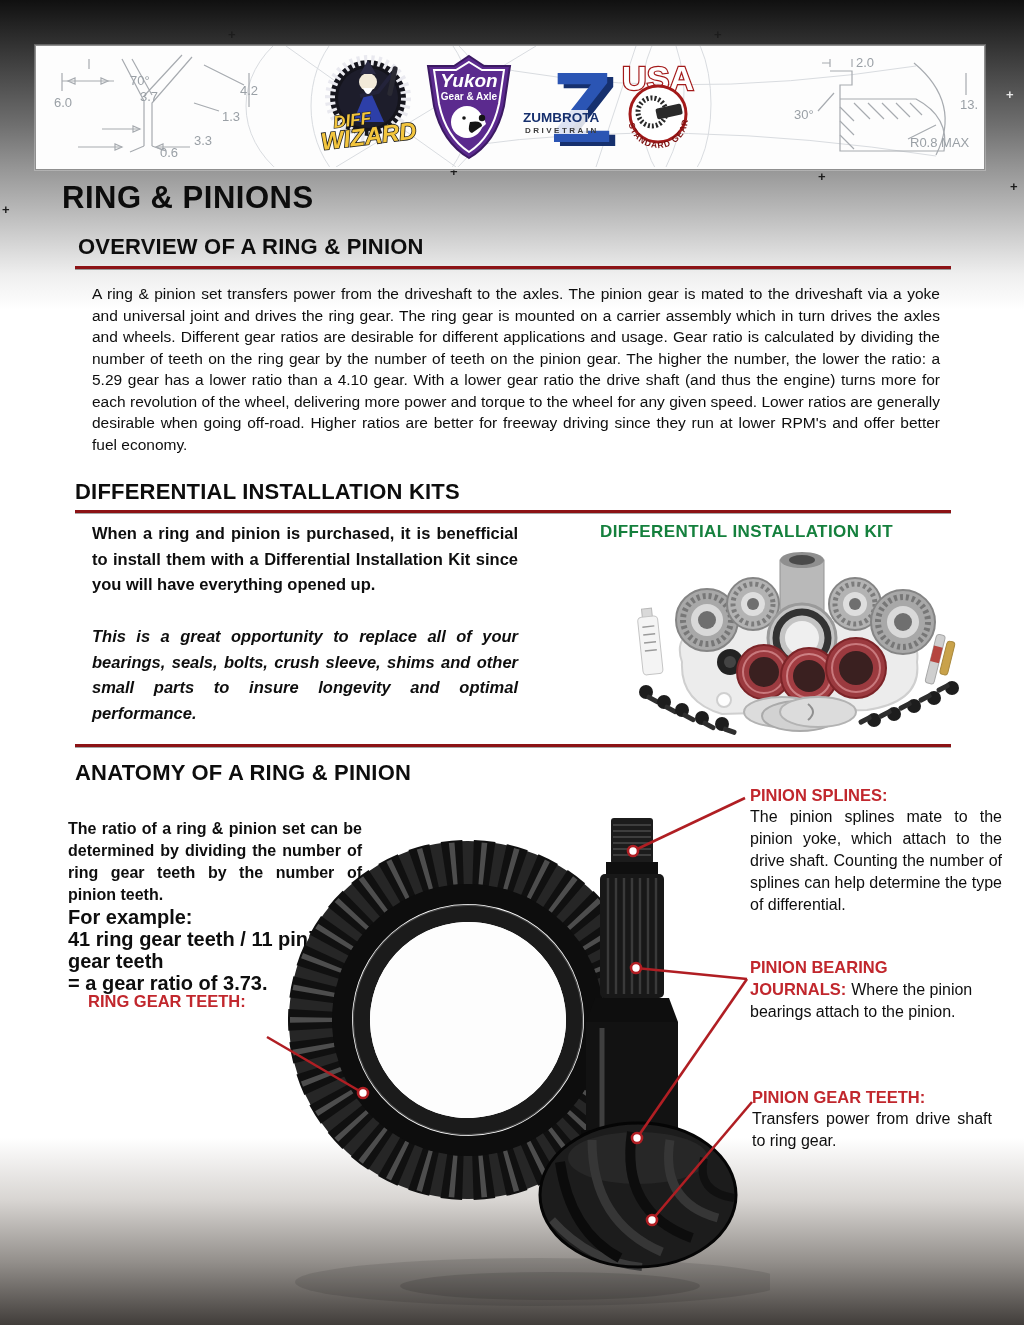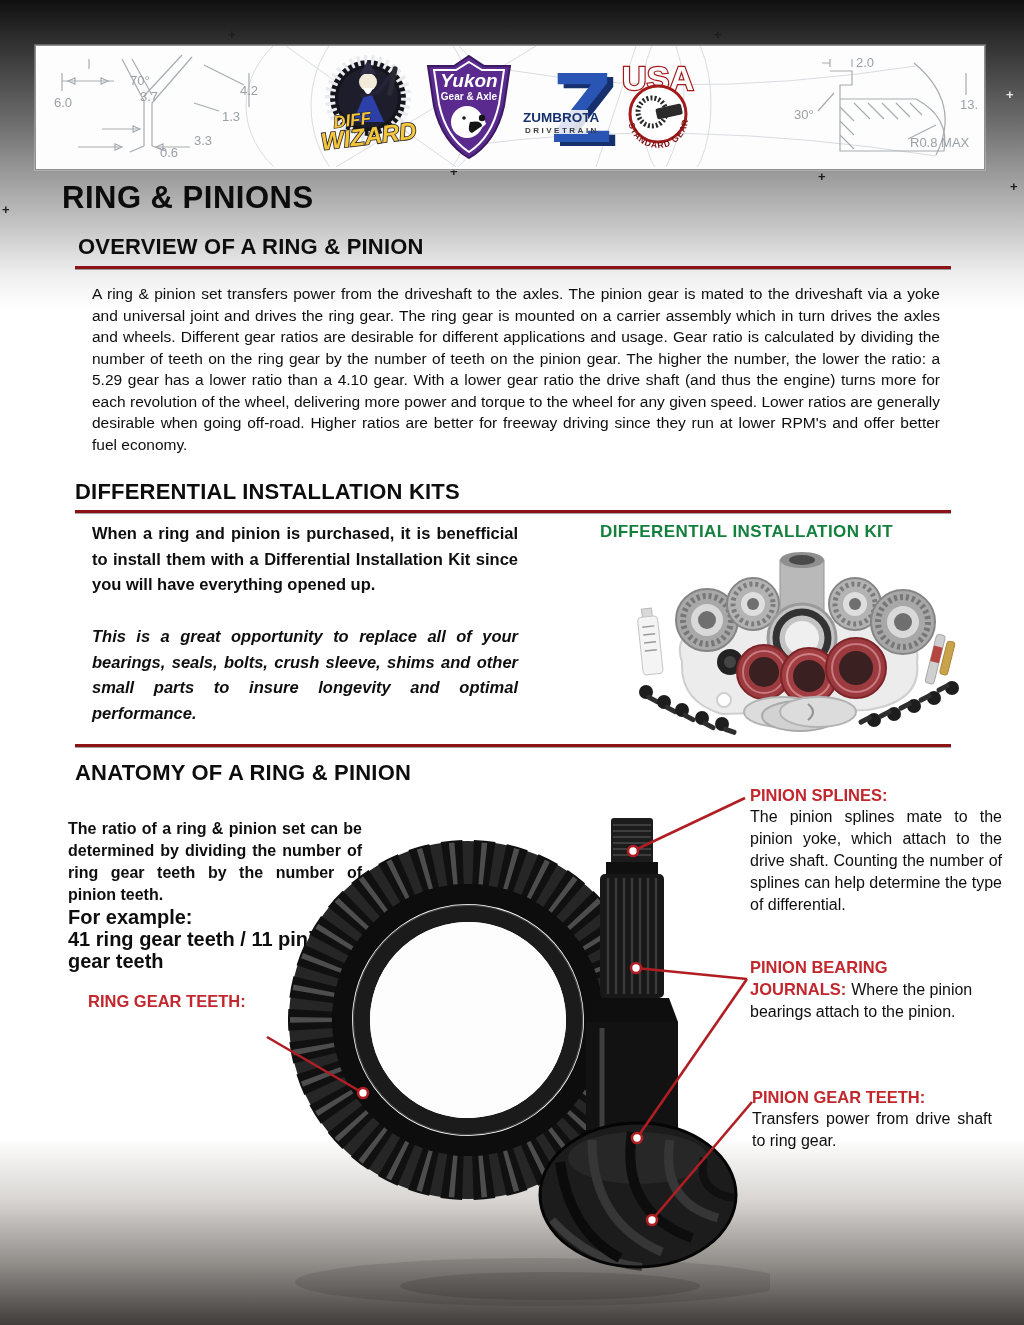--- a/index.html
+++ b/index.html
@@ -230,20 +230,21 @@
   </g>
 </svg>
 
 <div class="abs rule" style="left:75px;top:744px;width:876px;"></div>
 <div class="abs h2" style="left:75px;top:760px;">ANATOMY OF A RING &amp; PINION</div>
 
 <div class="abs" style="left:68px;top:806px;width:294px;margin-top:12px;">
   <div class="intro-text">The ratio of a ring &amp; pinion set can be determined by dividing the number of ring gear teeth by the number of pinion teeth.</div>
   <div class="intro-line">For example:</div>
   <div class="intro-line">41 ring gear teeth / 11 pinion gear teeth</div>
+  <div class="intro-line">= a gear ratio of 3.73.</div>
 </div>
 
 <svg class="abs" style="left:240px;top:790px;" width="530" height="535" viewBox="0 0 530 535">
 
   <ellipse cx="300" cy="492" rx="245" ry="24" fill="#000" opacity="0.10"></ellipse>
   <ellipse cx="310" cy="496" rx="150" ry="14" fill="#000" opacity="0.12"></ellipse>
 
   <g transform="rotate(-14 228 230)">
     <circle cx="228" cy="230" r="150" fill="none" stroke="#262626" stroke-width="58"></circle>
     <circle cx="228" cy="230" r="157" fill="none" stroke="#101010" stroke-width="46" stroke-dasharray="19 10"></circle>

